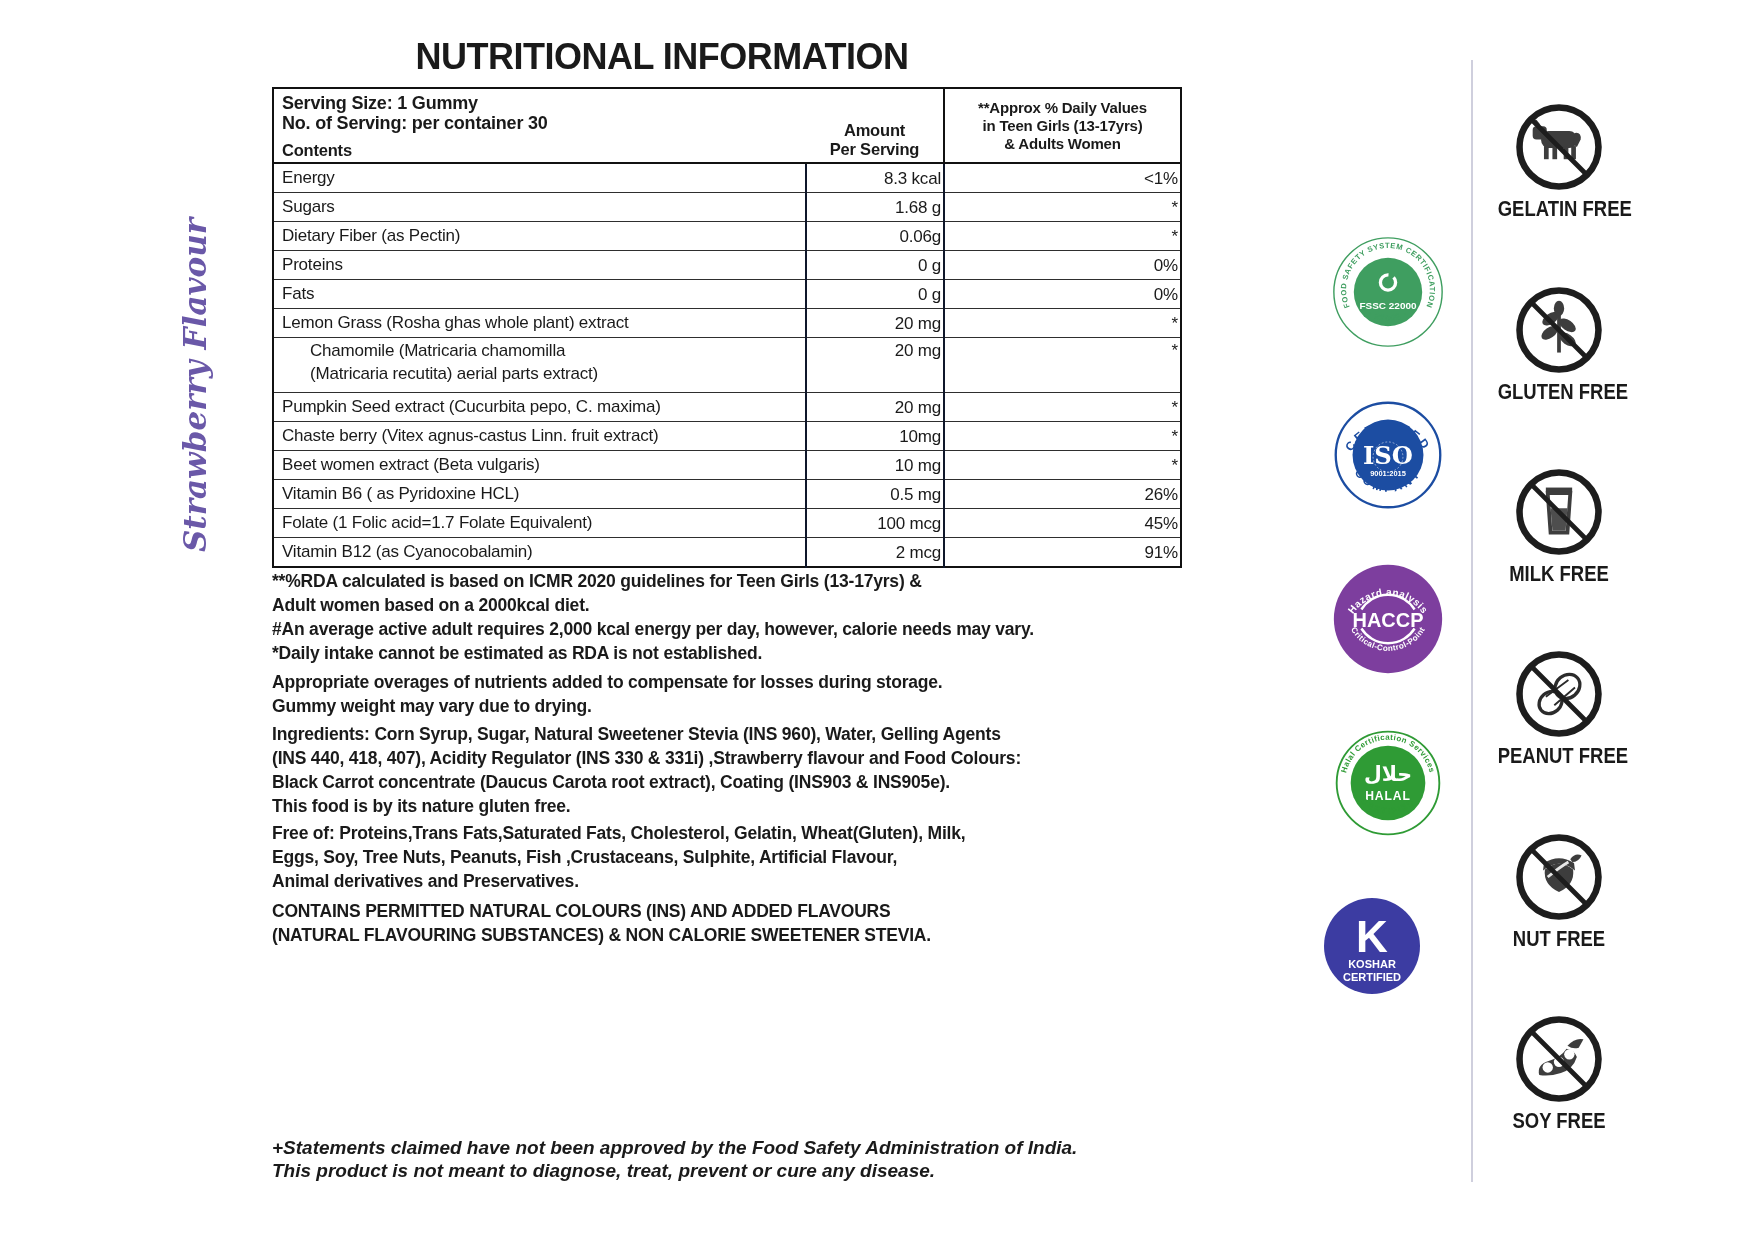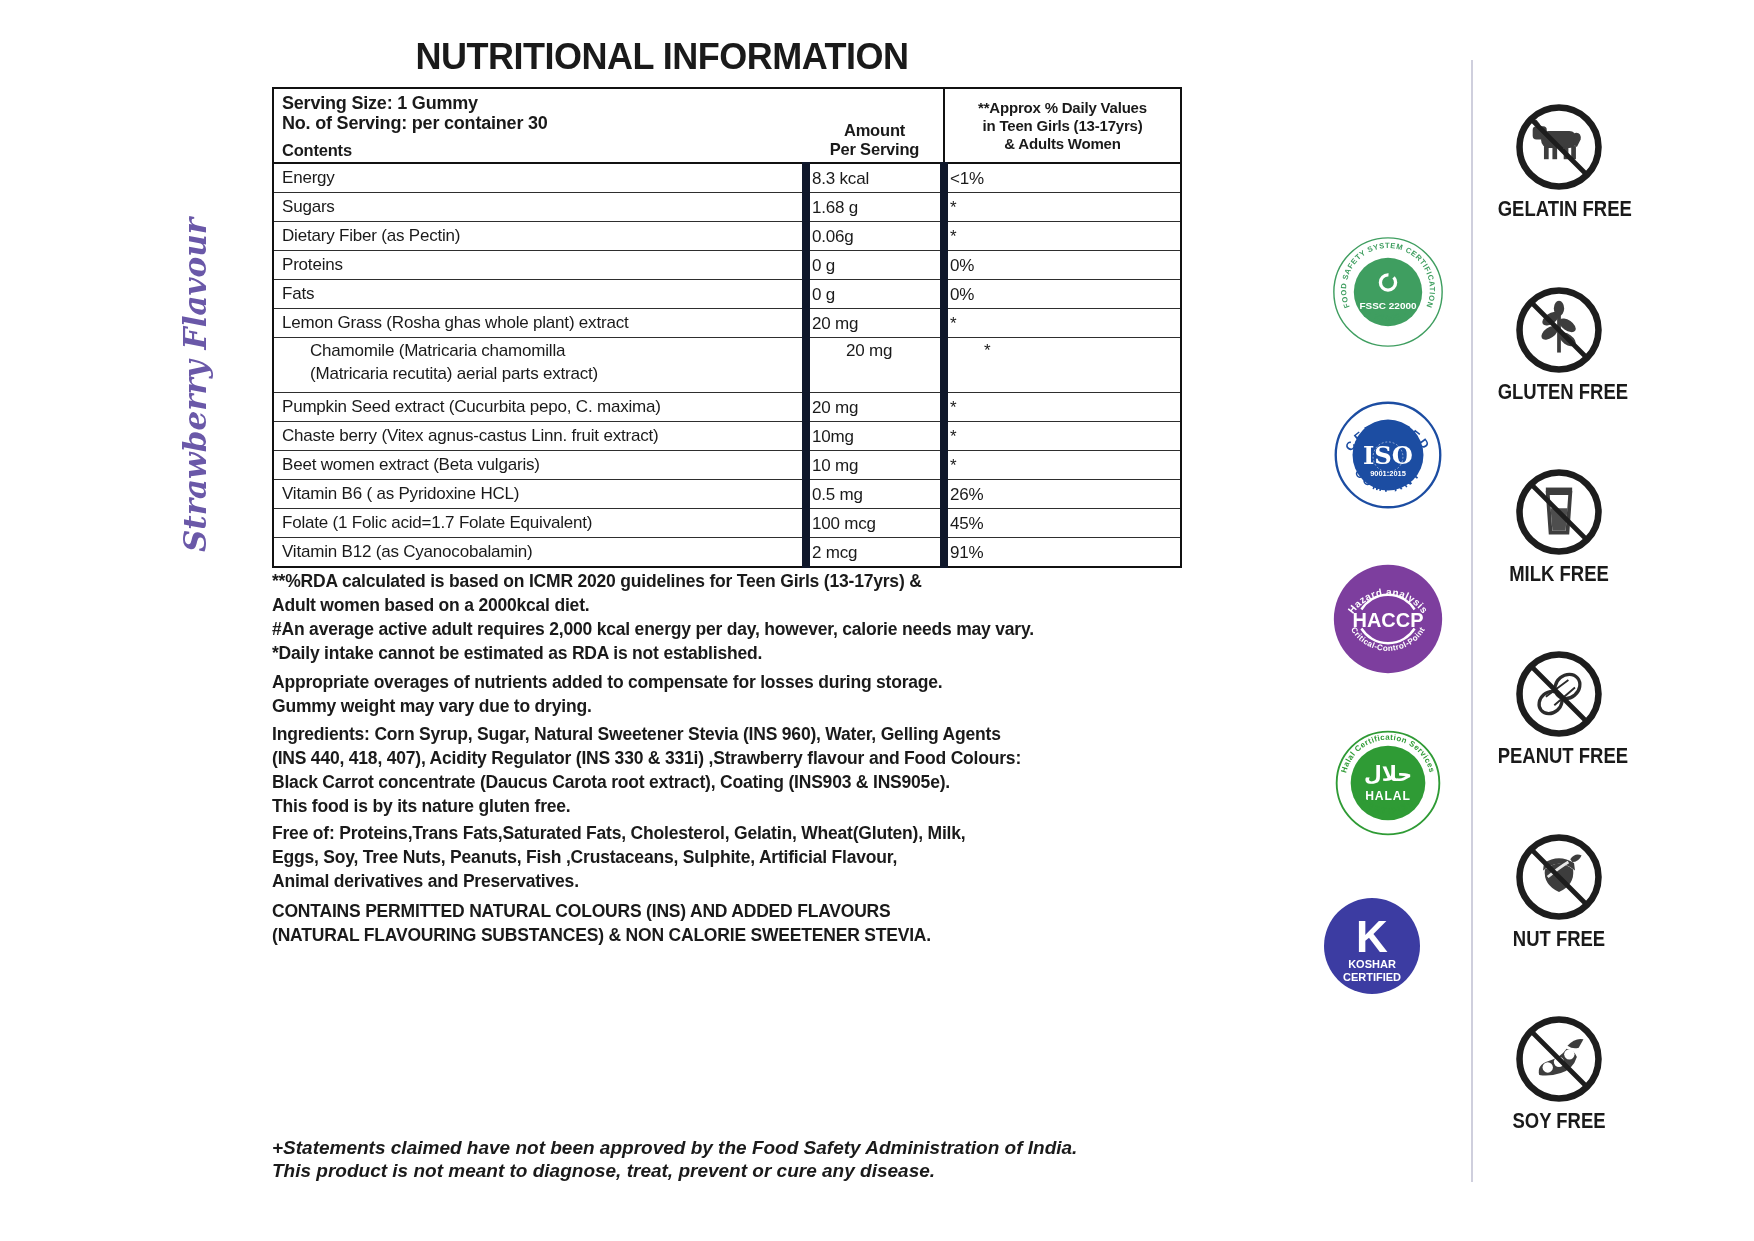--- a/index.html
+++ b/index.html
@@ -20,21 +20,21 @@
   thead th{border-bottom:2px solid #111;height:64px;}
   .h-contents{text-align:left;vertical-align:top;padding:4px 8px 2px;}
   .h-contents .serv{font-weight:bold;font-size:18px;line-height:20px;}
   .h-contents .contents-label{font-weight:bold;font-size:16.5px;margin-top:8px;}
   .h-amount{vertical-align:bottom;text-align:center;font-weight:bold;font-size:16.5px;
             line-height:19px;white-space:pre-line;padding-bottom:3px;}
   .h-dv{vertical-align:middle;font-weight:bold;font-size:15px;
         line-height:18px;white-space:pre-line;border-left:2px solid #111;}
   tbody td{border-top:1px solid #2e2e2e;height:25px;font-size:17px;
            padding:1px 8px 2px;white-space:pre-line;line-height:23px;}
-  tbody td.c{text-align:left;border-left:8px solid #0f172a;padding:1px 2px;}
+  tbody td.c{text-align:right;border-left:2px solid #0f172a;padding:1px 2px;}
   tbody tr.tall td{height:51px;vertical-align:top;padding-left:36px;}
 
   .note{position:absolute;left:272px;white-space:pre-line;font-weight:bold;
         font-size:17.5px;line-height:24px;letter-spacing:-0.2px;}
   .disclaimer{position:absolute;left:272px;top:1136px;white-space:pre-line;
         font-weight:bold;font-style:italic;font-size:19px;line-height:23px;}
 
   .vdiv{position:absolute;left:1471px;top:60px;width:2px;height:1122px;background:#cfcfdd;}
 
   .badge{position:absolute;}

